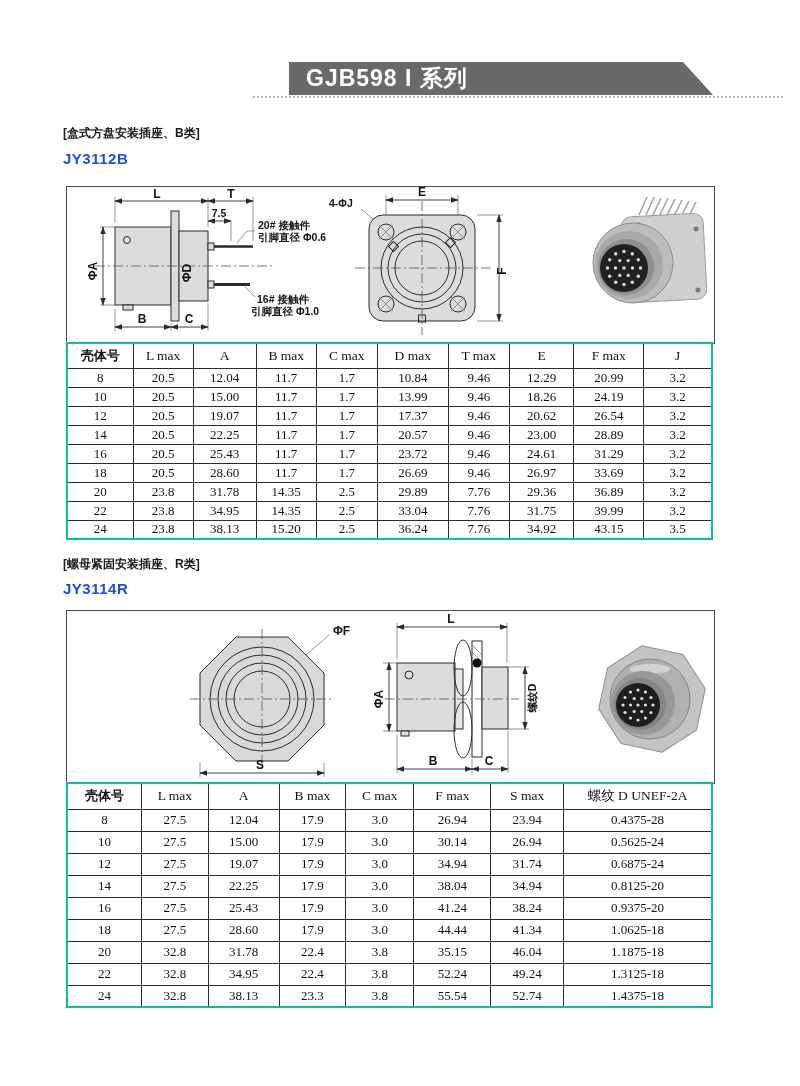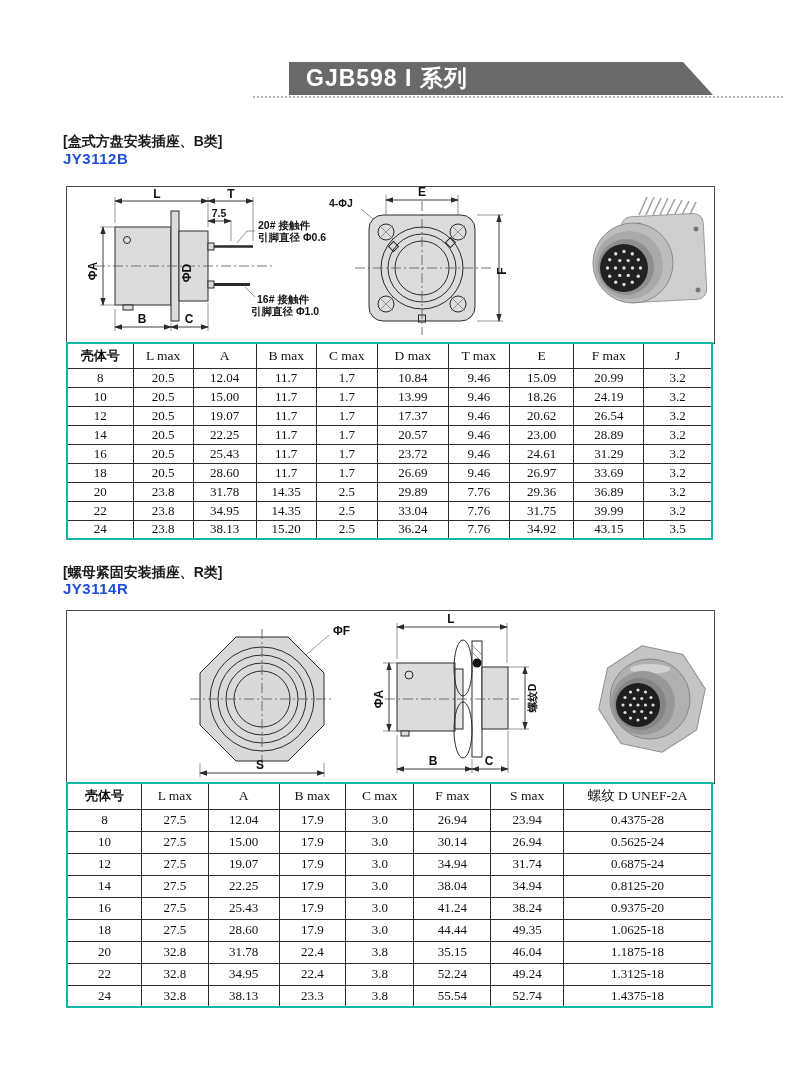--- a/index.html
+++ b/index.html
@@ -6,21 +6,21 @@
   .page{position:relative;width:800px;height:1058px;background:#fff;overflow:hidden;
         font-family:"Liberation Sans",sans-serif;color:#111;}
   
   .banner{position:absolute;left:289px;top:62px;width:424px;height:33px;background:#696969;
           clip-path:polygon(0 0,calc(100% - 30px) 0,100% 100%,0 100%);
           display:flex;align-items:center;padding-left:0;}
   .banner .t{color:#fff;font-weight:bold;font-size:23px;letter-spacing:1px;padding-left:17px;}
   .banner-underline{position:absolute;left:253px;top:96px;width:530px;height:0;
           border-top:2px dotted #b5b5b5;}
   
-  .sec-label{position:absolute;left:63px;font-size:14px;font-weight:bold;color:#1a1a1a;margin-top:8px;}
+  .sec-label{position:absolute;left:63px;font-size:12px;font-weight:bold;color:#1a1a1a;}
   .sec-model{position:absolute;left:63px;font-size:15px;font-weight:bold;letter-spacing:.5px;color:#1d4ed8;}
   
   .figbox{position:absolute;left:66px;width:647px;border:1px solid #4a4a4a;background:#fff;}
   #fig1{top:186px;height:156px;}
   #fig2{top:610px;height:172px;}
   
   table.dtable{position:absolute;left:66px;width:647px;border-collapse:collapse;table-layout:fixed;
          font-family:"Liberation Serif",serif;background:#fff;}
   #table1{top:342px;}
   #table2{top:782px;}
@@ -226,21 +226,21 @@
       </thead>
       <tbody>
         <tr>
           <td>8</td>
           <td>20.5</td>
           <td>12.04</td>
           <td>11.7</td>
           <td>1.7</td>
           <td>10.84</td>
           <td>9.46</td>
-          <td>15.09</td>
+          <td>12.29</td>
           <td>20.99</td>
           <td>3.2</td>
         </tr>
         <tr>
           <td>10</td>
           <td>20.5</td>
           <td>15.00</td>
           <td>11.7</td>
           <td>1.7</td>
           <td>13.99</td>
@@ -497,21 +497,21 @@
           <td>38.24</td>
           <td>0.9375-20</td>
         </tr>
         <tr>
           <td>18</td>
           <td>27.5</td>
           <td>28.60</td>
           <td>17.9</td>
           <td>3.0</td>
           <td>44.44</td>
-          <td>49.35</td>
+          <td>41.34</td>
           <td>1.0625-18</td>
         </tr>
         <tr>
           <td>20</td>
           <td>32.8</td>
           <td>31.78</td>
           <td>22.4</td>
           <td>3.8</td>
           <td>35.15</td>
           <td>46.04</td>

